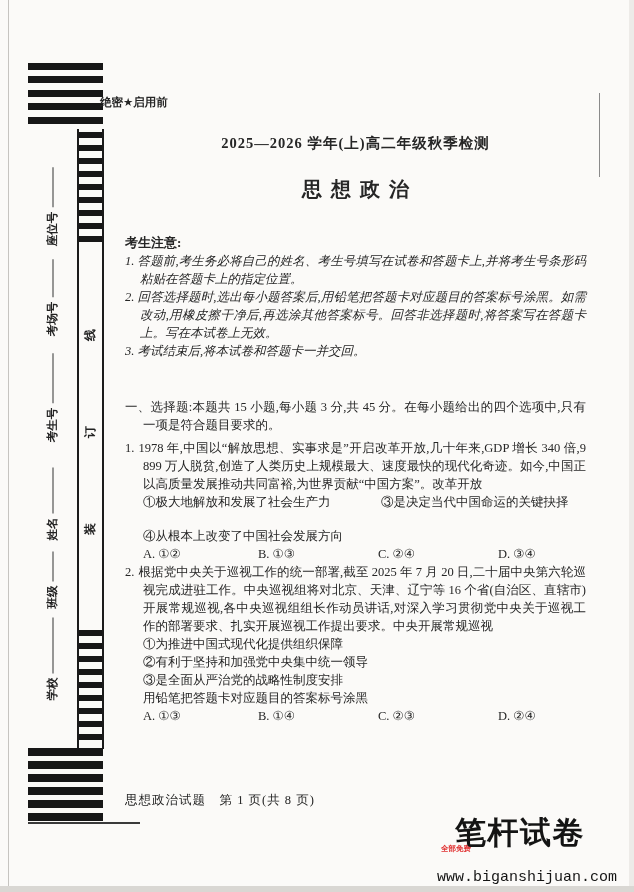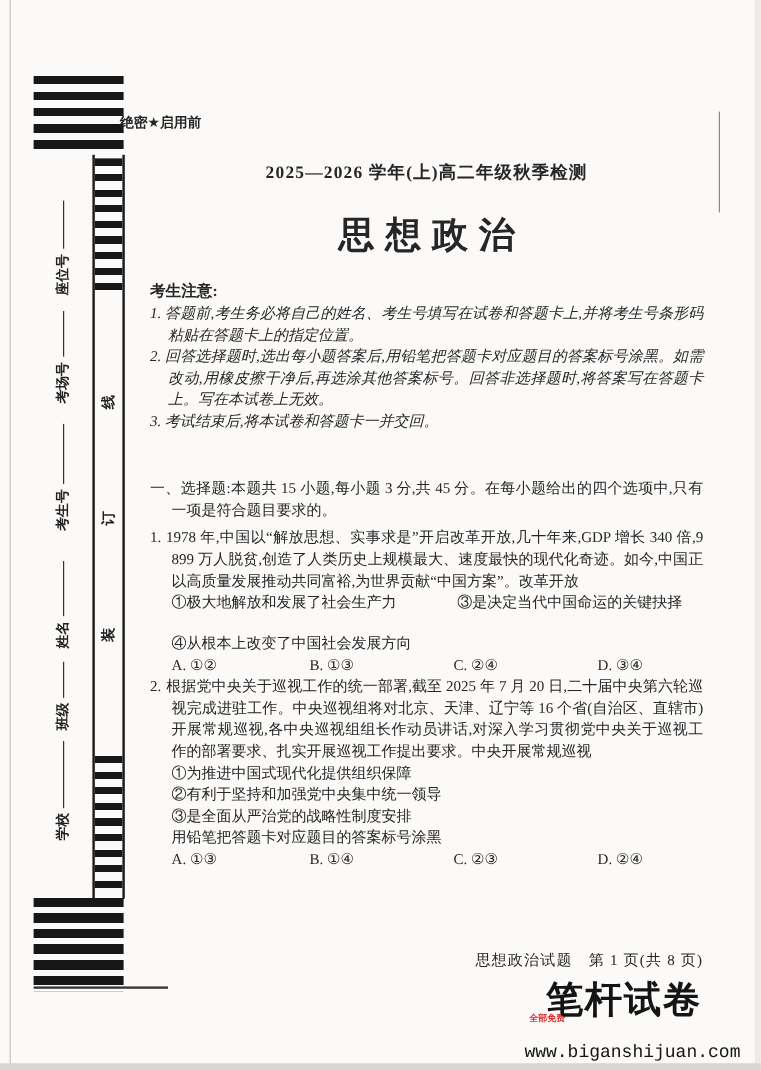--- a/index.html
+++ b/index.html
@@ -41,21 +41,21 @@
   .vl4{top:504px;} .vl4 .blank{width:46px;}
   .vl5{top:580px;} .vl5 .blank{width:30px;}
   .vl6{top:659px;} .vl6 .blank{width:56px;}
 
   
   .security{position:absolute;left:100px;top:95px;font-size:11.5px;font-weight:bold;
     font-family:"Liberation Sans","DejaVu Sans",sans-serif;}
   .session{position:absolute;left:125px;top:134px;width:461px;text-align:center;
     font-size:14.5px;font-weight:bold;letter-spacing:1px;}
   .subject{position:absolute;left:125px;top:176px;width:461px;text-align:center;
-    font-size:30px;font-weight:bold;letter-spacing:9px;text-indent:9px;
+    font-size:20px;font-weight:bold;letter-spacing:9px;text-indent:9px;
     font-family:"Liberation Sans","DejaVu Sans",sans-serif;}
 
   
   .notice{position:absolute;left:125px;top:234px;width:461px;}
   .notice-head{font-size:13px;font-weight:bold;line-height:18px;}
   .nitem{padding-left:15px;text-indent:-15px;line-height:18px;font-size:12.5px;
     font-style:italic;text-align:justify;}
   .nitem .num{margin-right:3px;}
 
   
@@ -65,21 +65,21 @@
   .q{margin:0;}
   .q2{margin-top:0;}
   .q3{margin-top:6px;}
   .stem{margin:0;padding-left:18px;text-indent:-18px;line-height:18px;text-align:justify;}
   .qnum{margin-right:4px;}
   .opts{margin-left:18px;line-height:18px;}
   .optgrid{display:grid;grid-template-columns:222px 1fr;margin-left:18px;line-height:18px;gap:16px;}
   .ansrow{display:grid;grid-template-columns:115px 120px 120px 1fr;margin-left:18px;line-height:18px;}
 
   
-  .footer{position:absolute;left:125px;top:792px;width:461px;text-align:right;
+  .footer{position:absolute;left:125px;top:792px;width:461px;text-align:left;
     font-size:12.5px;letter-spacing:1px;}
   .wm-brand{position:absolute;left:455px;top:812px;font-size:31px;font-weight:bold;
     letter-spacing:1.5px;color:#141414;}
   .wm-url{position:absolute;left:437px;top:869px;font-size:15px;font-weight:normal;
     font-family:"Liberation Mono","DejaVu Sans Mono",monospace;color:#141414;}
   .wm-free{position:absolute;left:441px;top:844px;font-size:7.5px;font-weight:bold;
     color:#e03131;font-family:"Liberation Sans","DejaVu Sans",sans-serif;}
 </style>
 </head>
 <body>

